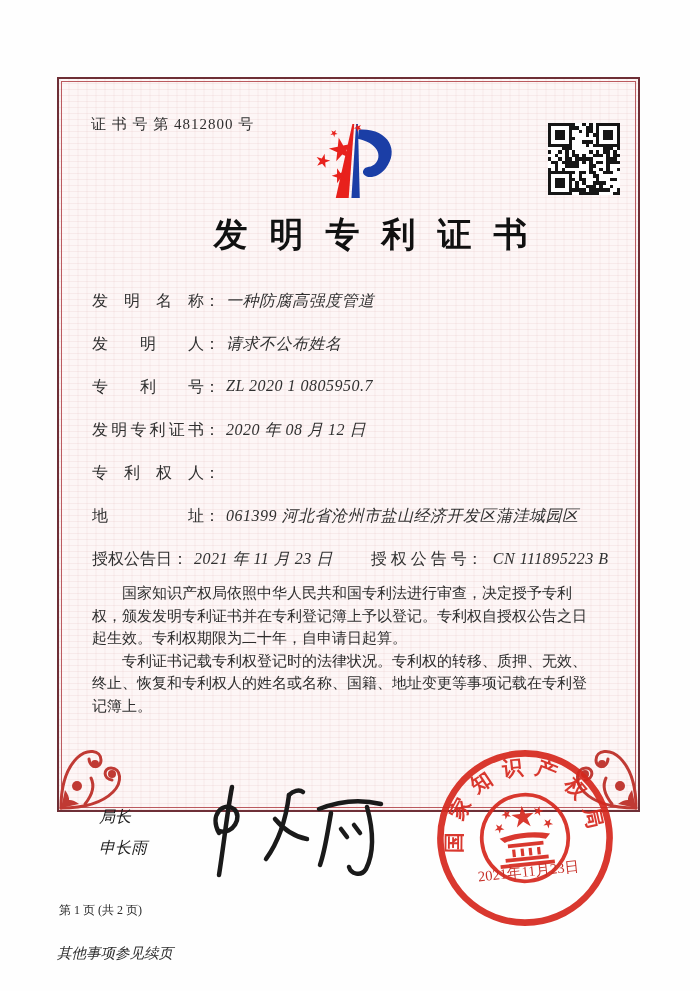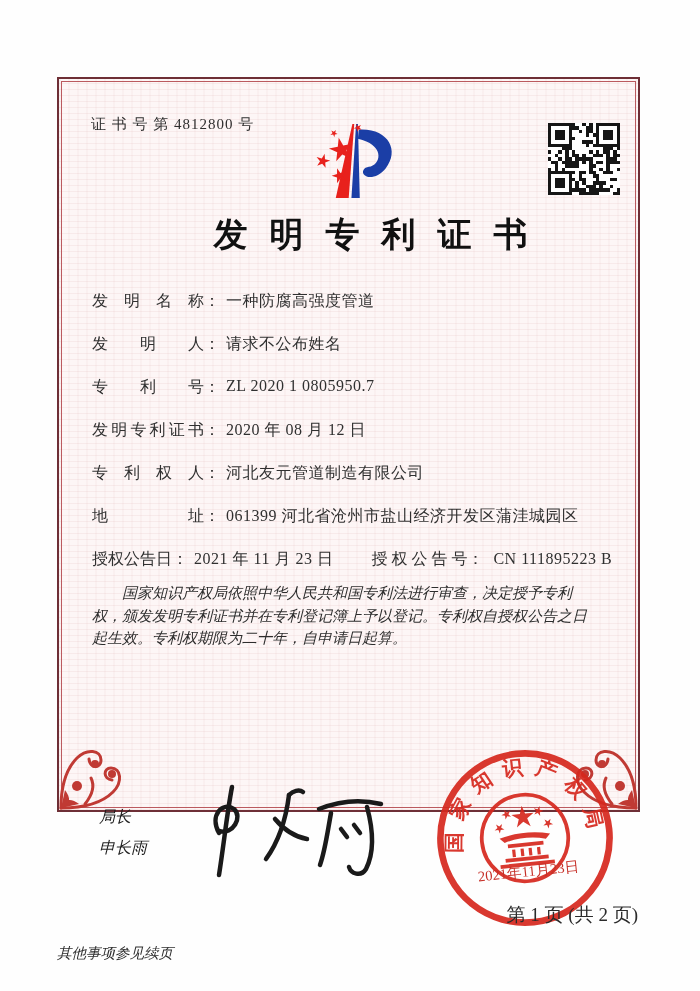--- a/index.html
+++ b/index.html
@@ -26,39 +26,39 @@
     display:grid; grid-template-columns:repeat(21,1fr); grid-template-rows:repeat(21,1fr); background:#fff; }
   .qr div.d { background:#161616; }
   .title { position:absolute; left:0; right:0; top:133px; text-align:center;
     font-size:34px; font-weight:bold; letter-spacing:22px; text-indent:22px; color:#111;margin-left:44px; }
 
   
   .fields { position:absolute; left:33px; right:38px; top:212px; font-size:16px; color:#303030; }
   .row { height:43px; display:flex; align-items:flex-start; white-space:nowrap; }
   .flabel { display:inline-block; width:112px; text-align:justify; text-align-last:justify; }
   .colon { display:inline-block; margin-right:6px; }
-  .fvalue { letter-spacing:.5px; }
+  .fvalue { letter-spacing:.5px;font-style:italic; }
   .pair2 { margin-left:38px; }
   .pair2 .flabel { width:96px; }
 
   
   .paras { position:absolute; left:33px; right:40px; top:503px;
-    font-size:15px; line-height:22.5px; font-style:italic; color:#2d2d2d; }
+    font-size:15px; line-height:22.5px; color:#2d2d2d; }
   .paras p { text-indent:2em; }
 
   
   .signer { position:absolute; left:40px; top:722px; font-family:"Liberation Sans","DejaVu Sans",sans-serif;
     font-size:16px; font-weight:500; color:#1d1d1d; line-height:31px;font-style:italic; }
   .signature { position:absolute; left:130px; top:700px; width:210px; height:110px; }
 
   
   .seal { position:absolute; left:372px; top:665px; width:188px; height:188px; transform:rotate(-6deg); opacity:.92; }
 
   
-  .pageno { position:absolute; left:0; right:0; top:823px; text-align:right; font-size:19px; color:#2b2b2b; }
+  .pageno { position:absolute; left:0; right:0; top:823px; text-align:left; font-size:12px; color:#2b2b2b; }
   .contnote { position:absolute; left:57px; width:583px; top:944px; text-align:left;
     font-size:14.5px; font-style:italic; color:#2e2e2e; }
 </style>
 </head>
 <body>
 
 <div class="frame">
 
   <svg class="flourish bl" viewBox="0 0 92 92" aria-hidden="true">
     <g fill="none" stroke="#c03a34" stroke-width="3" stroke-linecap="round">
@@ -575,40 +575,40 @@
       <span class="fvalue">ZL 2020 1 0805950.7</span>
     </div>
     <div class="row">
       <span class="flabel">发明专利证书</span>
         <span class="colon">：</span>
       <span class="fvalue">2020 年 08 月 12 日</span>
     </div>
     <div class="row">
       <span class="flabel">专利权人</span>
         <span class="colon">：</span>
-      <span class="fvalue">河北友元管道制造有限公司</span>
     </div>
     <div class="row">
       <span class="flabel">地址</span>
         <span class="colon">：</span>
       <span class="fvalue">061399 河北省沧州市盐山经济开发区蒲洼城园区</span>
     </div>
     <div class="row">
       <span class="flabel">授权公告日</span>
         <span class="colon">：</span>
       <span class="fvalue">2021 年 11 月 23 日</span>
       <span class="pair2">
         <span class="flabel">授权公告号</span><span class="colon">：</span>
         <span class="fvalue">CN 111895223 B</span>
       </span>
     </div>
   </div>
 
   <div class="paras">
     <p>国家知识产权局依照中华人民共和国专利法进行审查，决定授予专利权，颁发发明专利证书并在专利登记簿上予以登记。专利权自授权公告之日起生效。专利权期限为二十年，自申请日起算。</p>
+    <p>专利证书记载专利权登记时的法律状况。专利权的转移、质押、无效、终止、恢复和专利权人的姓名或名称、国籍、地址变更等事项记载在专利登记簿上。</p>
   </div>
 
   <div class="signer">
     <div>局长</div>
     <div>申长雨</div>
   </div>
 
   <svg class="signature" viewBox="0 0 210 110" aria-hidden="true">
     <g fill="none" stroke="#1a1a1a" stroke-width="4.5" stroke-linecap="round">
       <path d="M30,54 C20,36 34,22 45,30 C54,38 44,56 30,52"></path>

